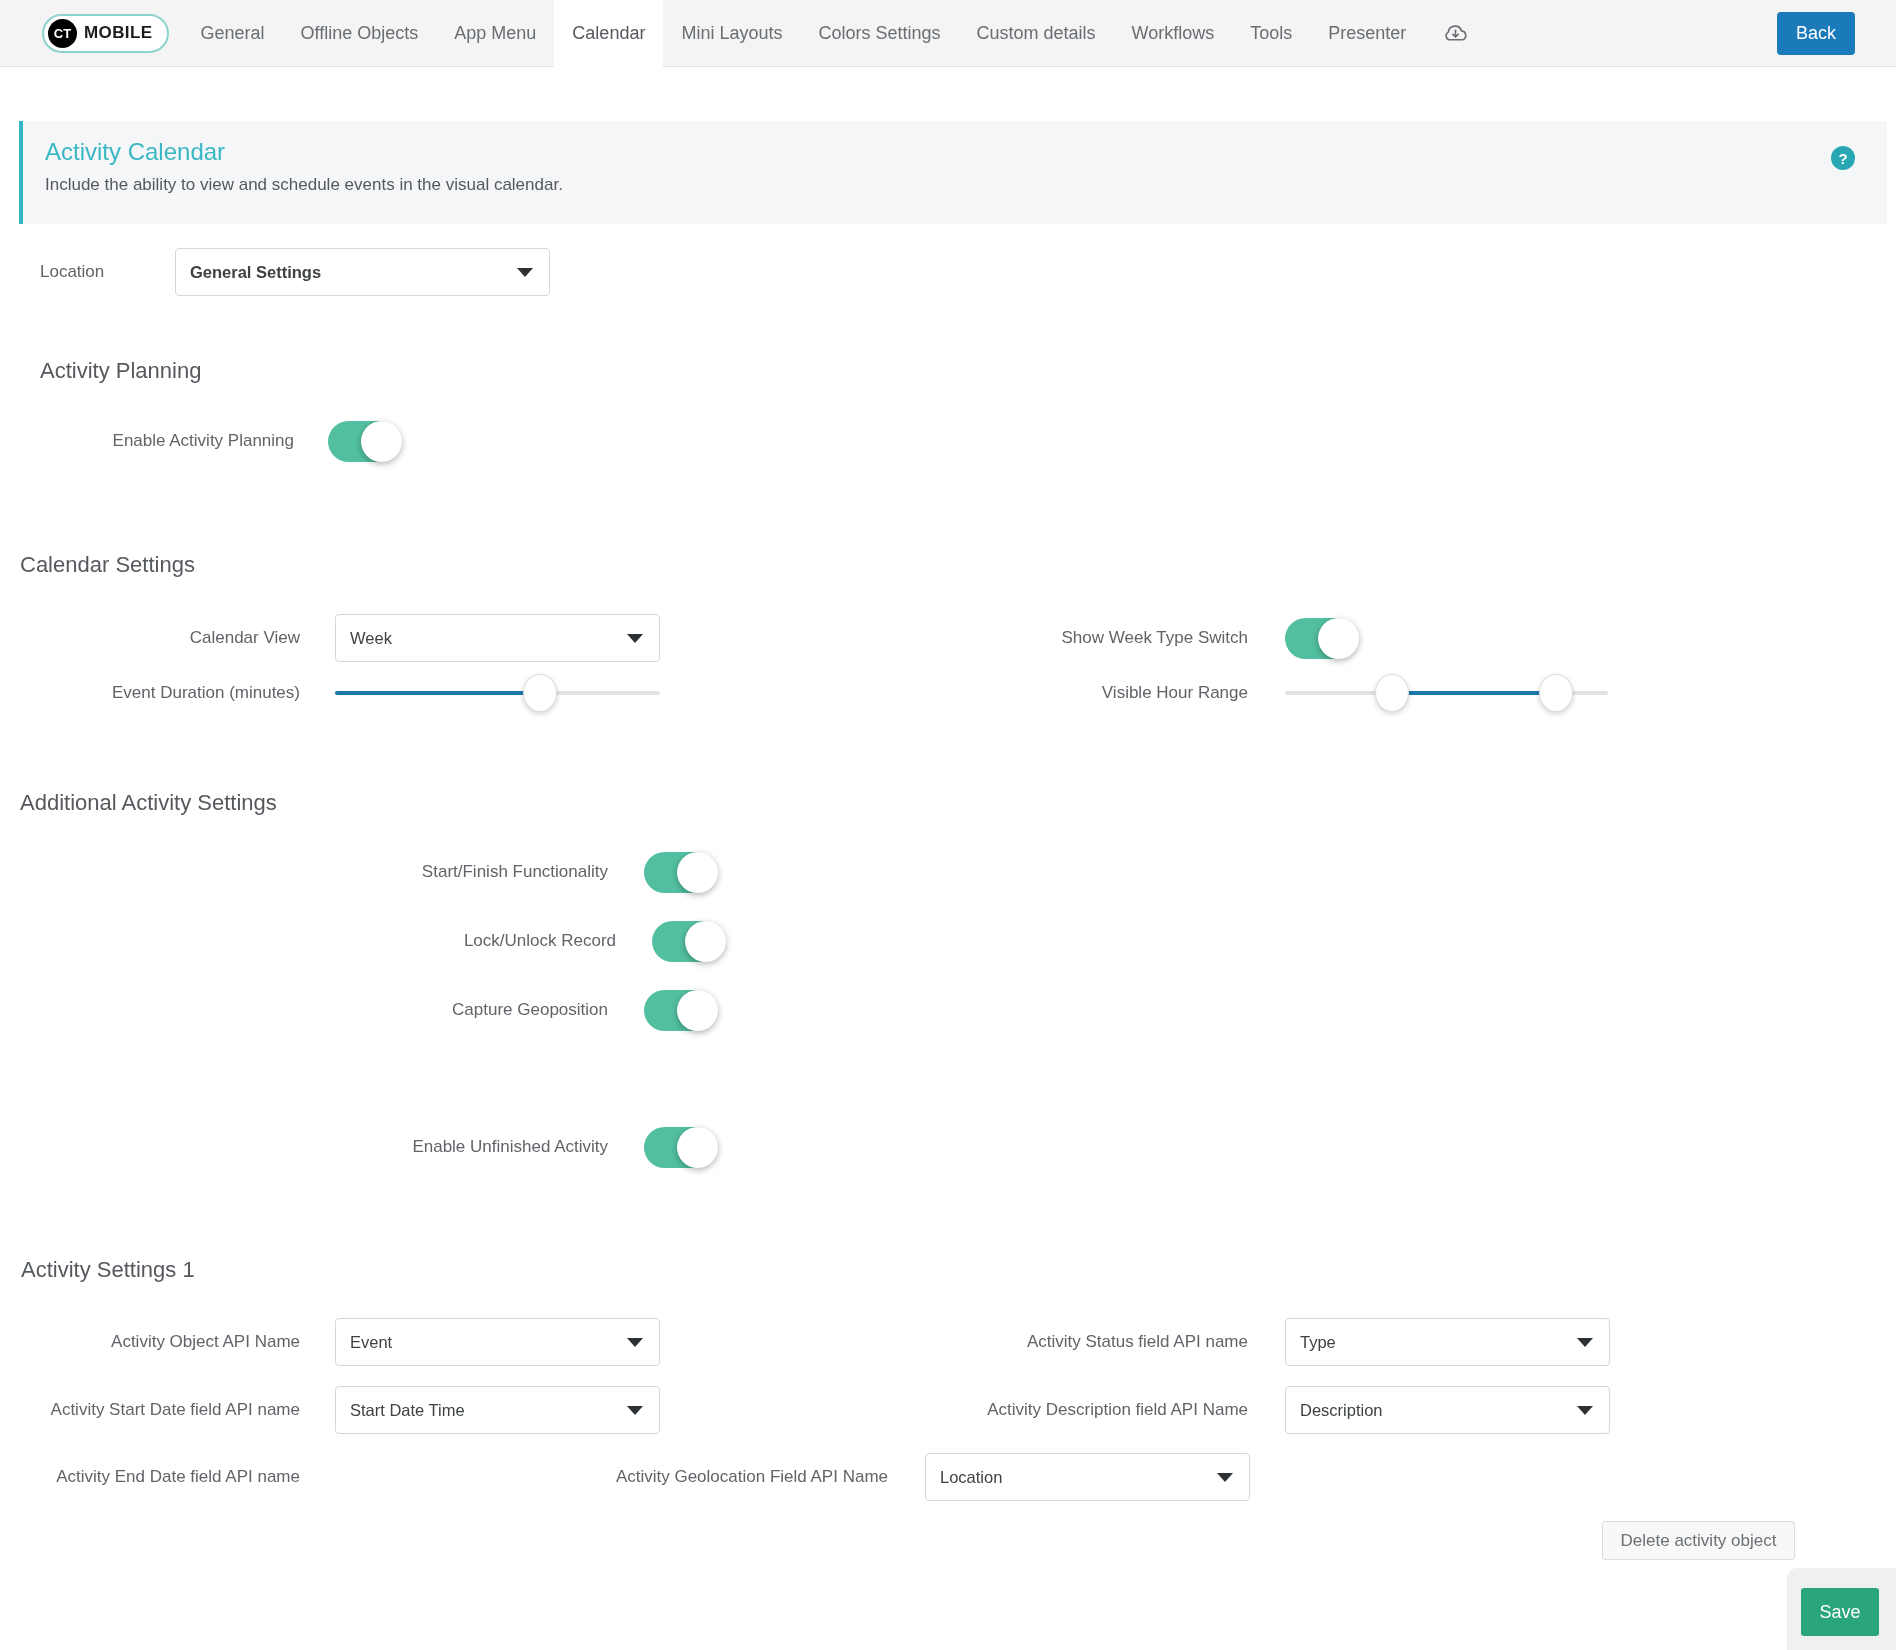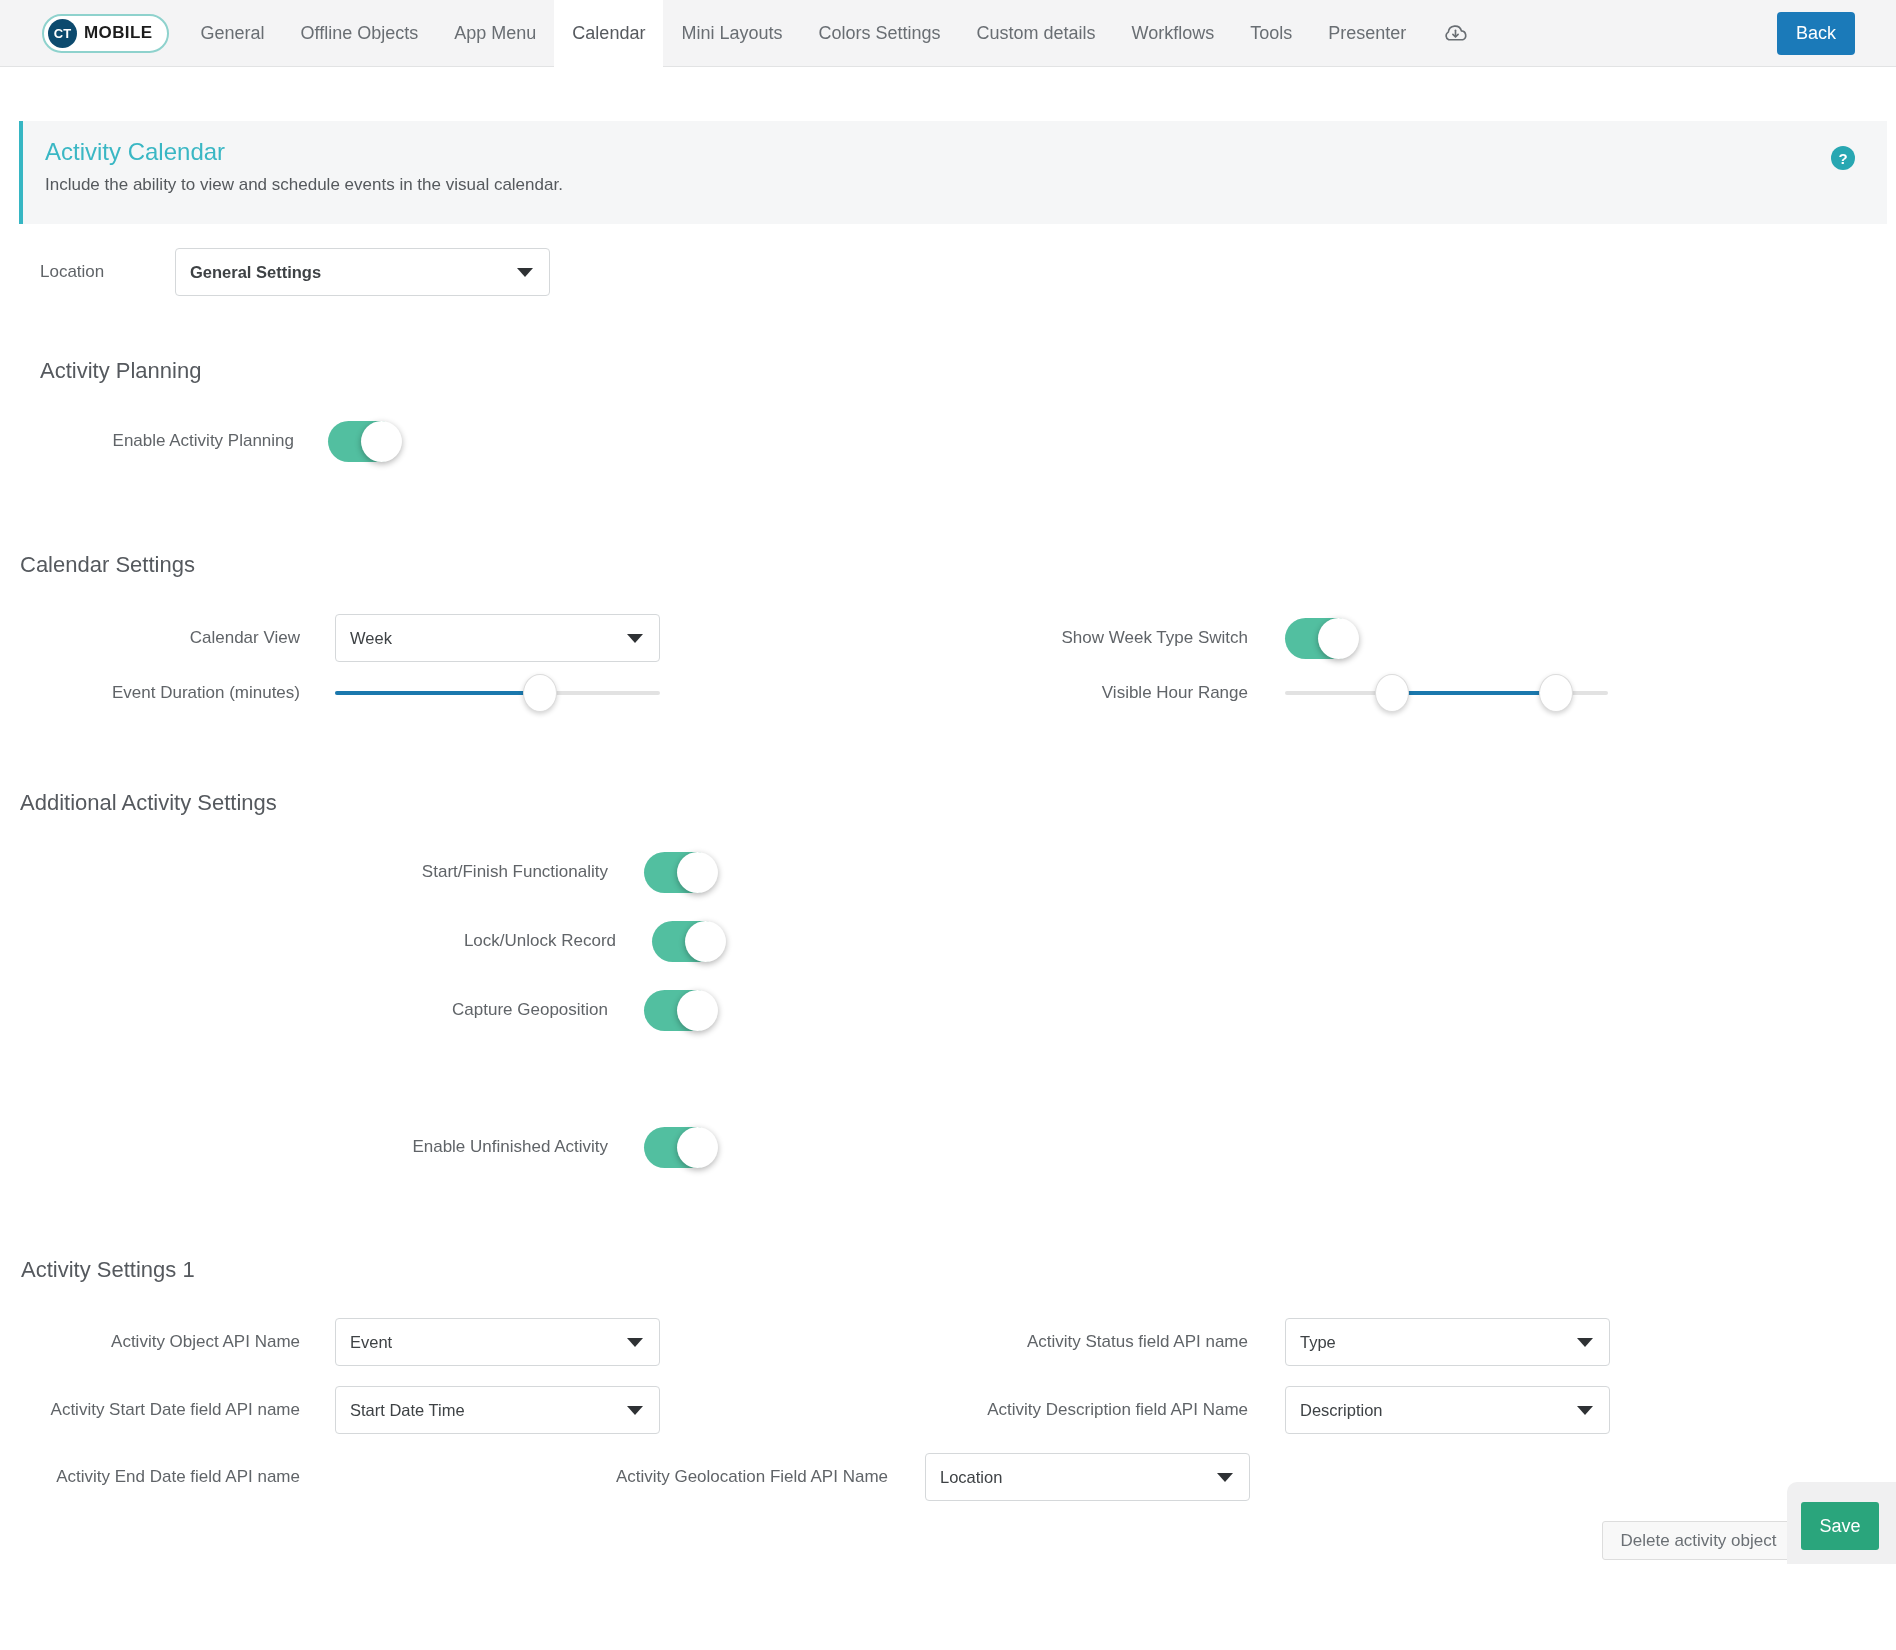--- a/index.html
+++ b/index.html
@@ -5,21 +5,21 @@
   html,body{margin:0;padding:0;background:#fff;}
   body{font-family:"Liberation Sans",sans-serif;-webkit-font-smoothing:antialiased;}
   #page{position:relative;width:1896px;height:1650px;overflow:hidden;background:#fff;}
 
   
   .navbar{position:absolute;top:0;left:0;width:100%;height:67px;background:#f4f4f5;
           border-bottom:1px solid #e2e3e4;display:flex;align-items:center;
           padding:0 41px 0 42px;box-sizing:border-box;z-index:5;}
   .logo{display:flex;align-items:center;gap:7px;background:#fff;border:2px solid #8ed2cd;
         border-radius:22px;padding:3px 14px 3px 4px;margin-right:14px;flex:0 0 auto;}
-  .logo-badge{width:29px;height:29px;border-radius:50%;background:#0c4a6e;color:#fff;
+  .logo-badge{width:29px;height:29px;border-radius:50%;background:#000000;color:#fff;
               font-weight:bold;font-size:13px;display:flex;align-items:center;justify-content:center;}
   .logo-text{font-size:17px;font-weight:bold;color:#1c1c1c;letter-spacing:.4px;}
   .tabs{display:flex;align-items:center;height:67px;}
   .tab{display:flex;align-items:center;height:67px;padding:0 18px;font-size:18px;color:#696e73;
        cursor:pointer;box-sizing:border-box;}
   .tab.active{height:75px;padding-bottom:8px;background:#fff;color:#55595e;align-self:flex-start;z-index:6;}
   .cloud-tab{display:flex;align-items:center;height:67px;padding:0 18px;color:#696e73;}
   .back-btn{margin-left:auto;background:#1b7ab9;color:#fff;font-size:18px;border:none;
             border-radius:4px;padding:11px 19px;cursor:pointer;font-family:inherit;}
 
@@ -50,21 +50,21 @@
   .slider .track{position:absolute;left:0;right:0;top:50%;margin-top:-2px;height:4px;background:#e2e2e2;border-radius:2px;}
   .slider .fill{position:absolute;left:0;top:50%;margin-top:-2px;height:4px;background:#1a78ad;border-radius:2px;}
   .slider .handle{position:absolute;top:50%;width:34px;height:38px;border-radius:50%;background:#fff;
                   border:1px solid #dcdcdc;box-shadow:0 2px 5px rgba(0,0,0,.18);
                   transform:translate(-50%,-50%);cursor:grab;box-sizing:border-box;}
 
   
   .delete-btn{position:absolute;left:1602px;top:1521px;width:193px;height:39px;background:#f8f8f8;
               border:1px solid #dddddd;border-radius:3px;font-size:17px;color:#6b7075;
               font-family:inherit;cursor:pointer;}
-  .save-panel{position:absolute;left:1787px;top:1482px;width:109px;height:82px;background:#f0f0f1;
+  .save-panel{position:absolute;left:1787px;top:1568px;width:109px;height:82px;background:#f0f0f1;
               border-top-left-radius:10px;}
   .save-btn{position:absolute;left:14px;top:20px;width:78px;height:48px;background:#2aa57c;
             border:none;border-radius:3px;color:#fff;font-size:18px;font-family:inherit;cursor:pointer;}
 </style>
 </head>
 <body>
 
 <div id="page">
 
   <div class="navbar">

